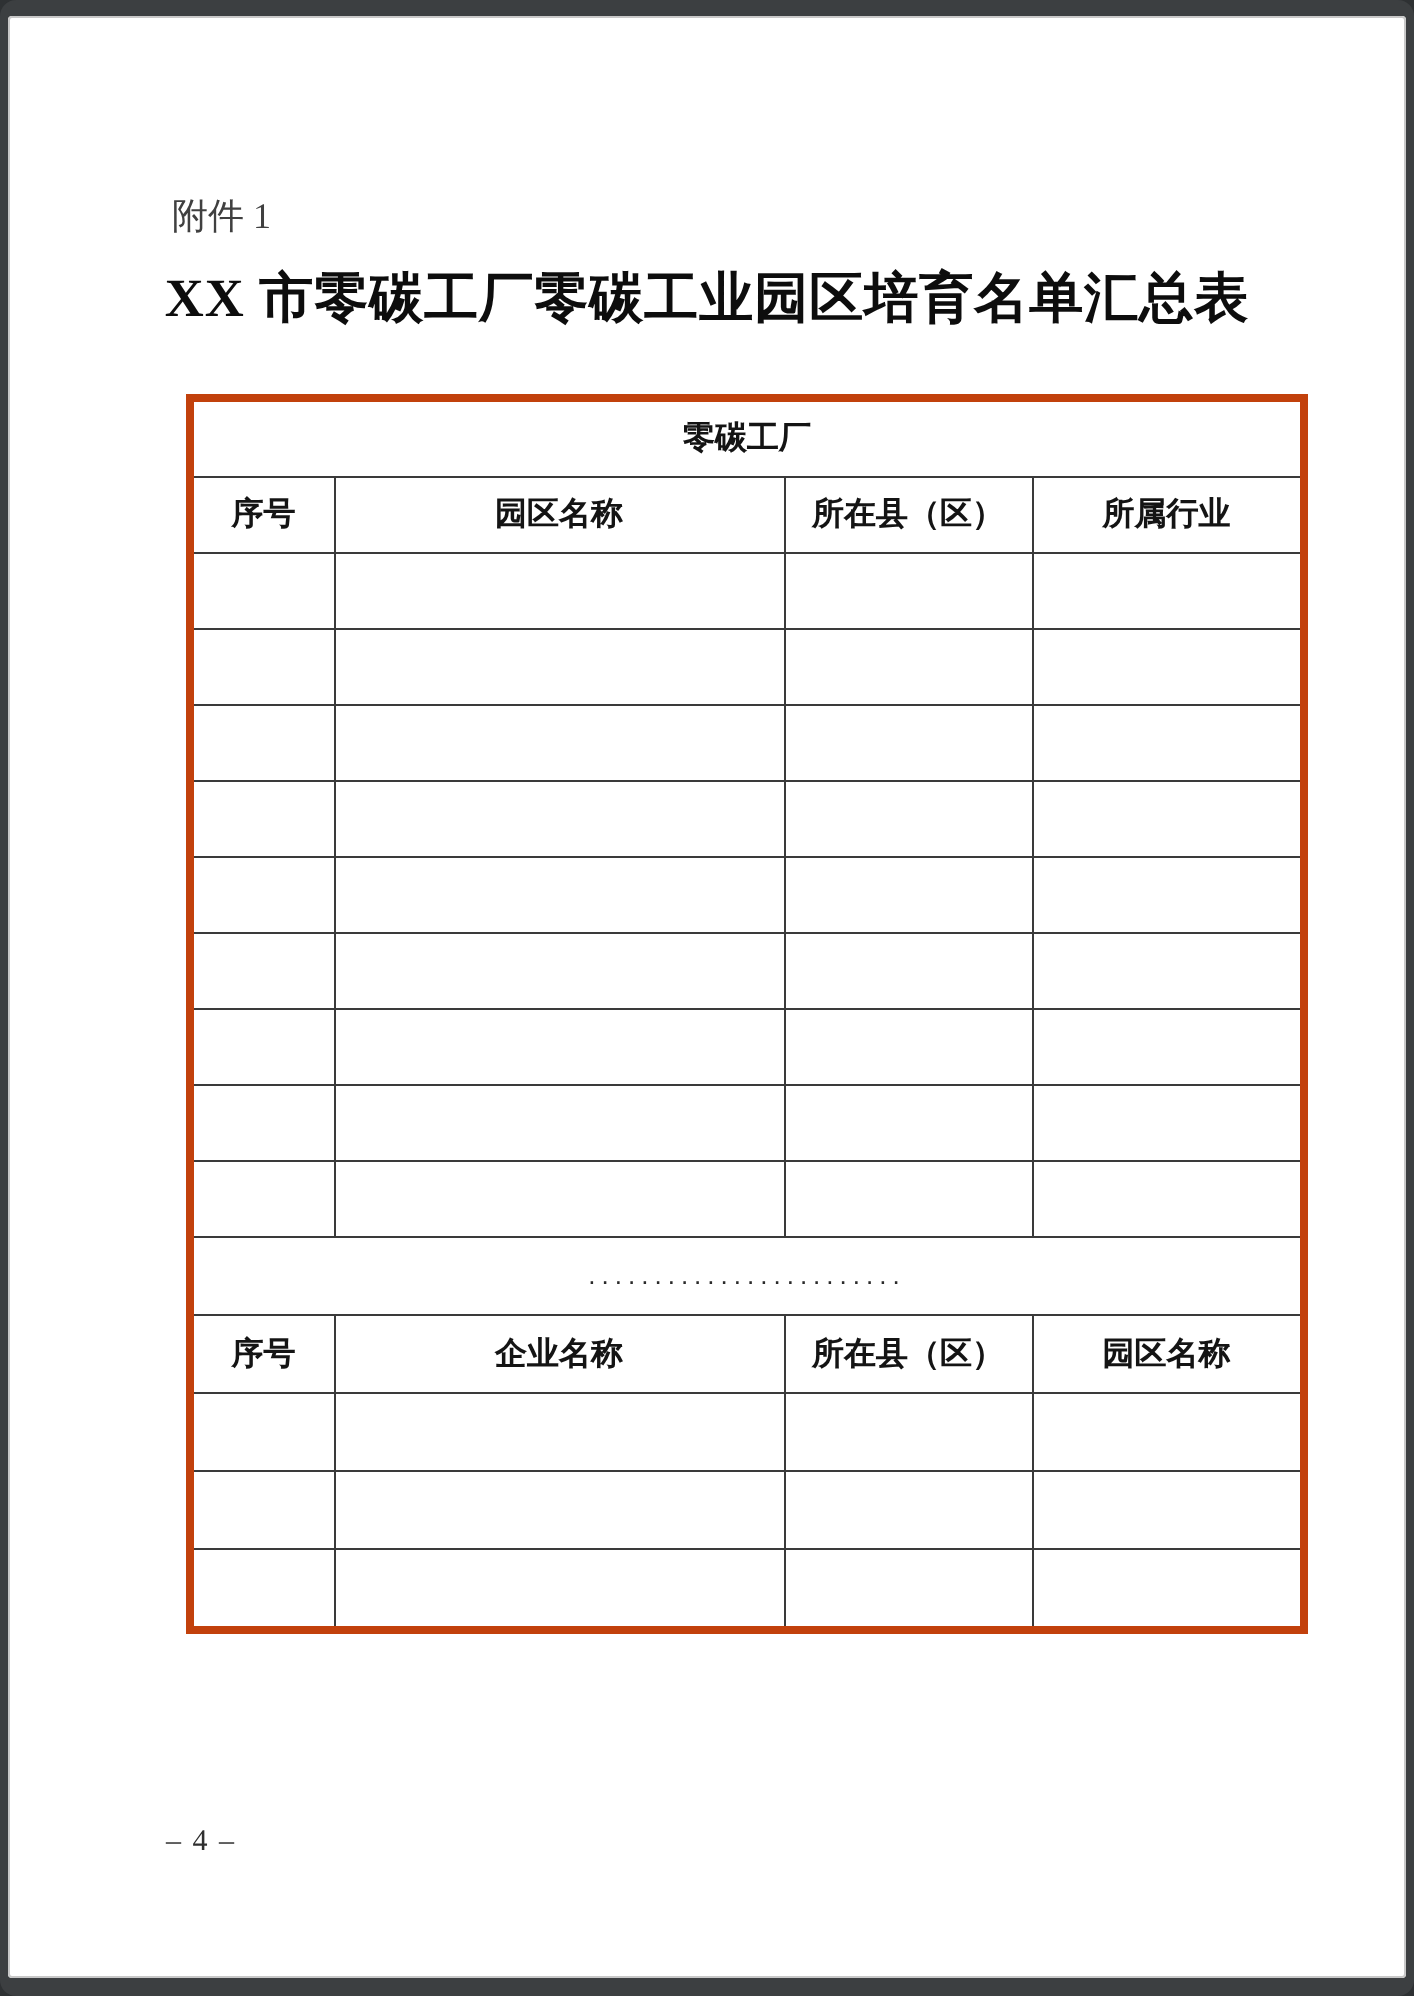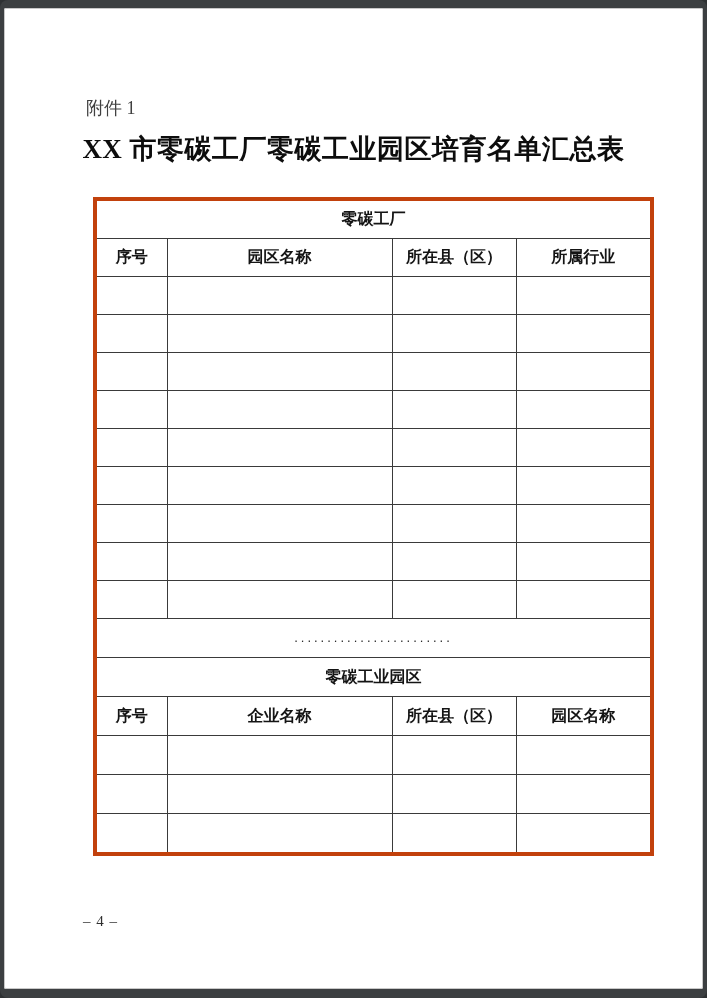--- a/index.html
+++ b/index.html
@@ -149,23 +149,20 @@
           </tr>
         </tbody>
 
       <tbody>
         <tr class="dots-row">
           <td colspan="4">........................</td>
         </tr>
       </tbody>
 
       <tbody class="fill-2">
-        <tr class="section-row">
-          <td colspan="4">零碳工业园区</td>
-        </tr>
         <tr class="cols-row">
           <td>序号</td>
           <td>企业名称</td>
           <td>所在县（区）</td>
           <td>园区名称</td>
         </tr>
       <tr>
             <td></td>
             <td></td>
             <td></td>

